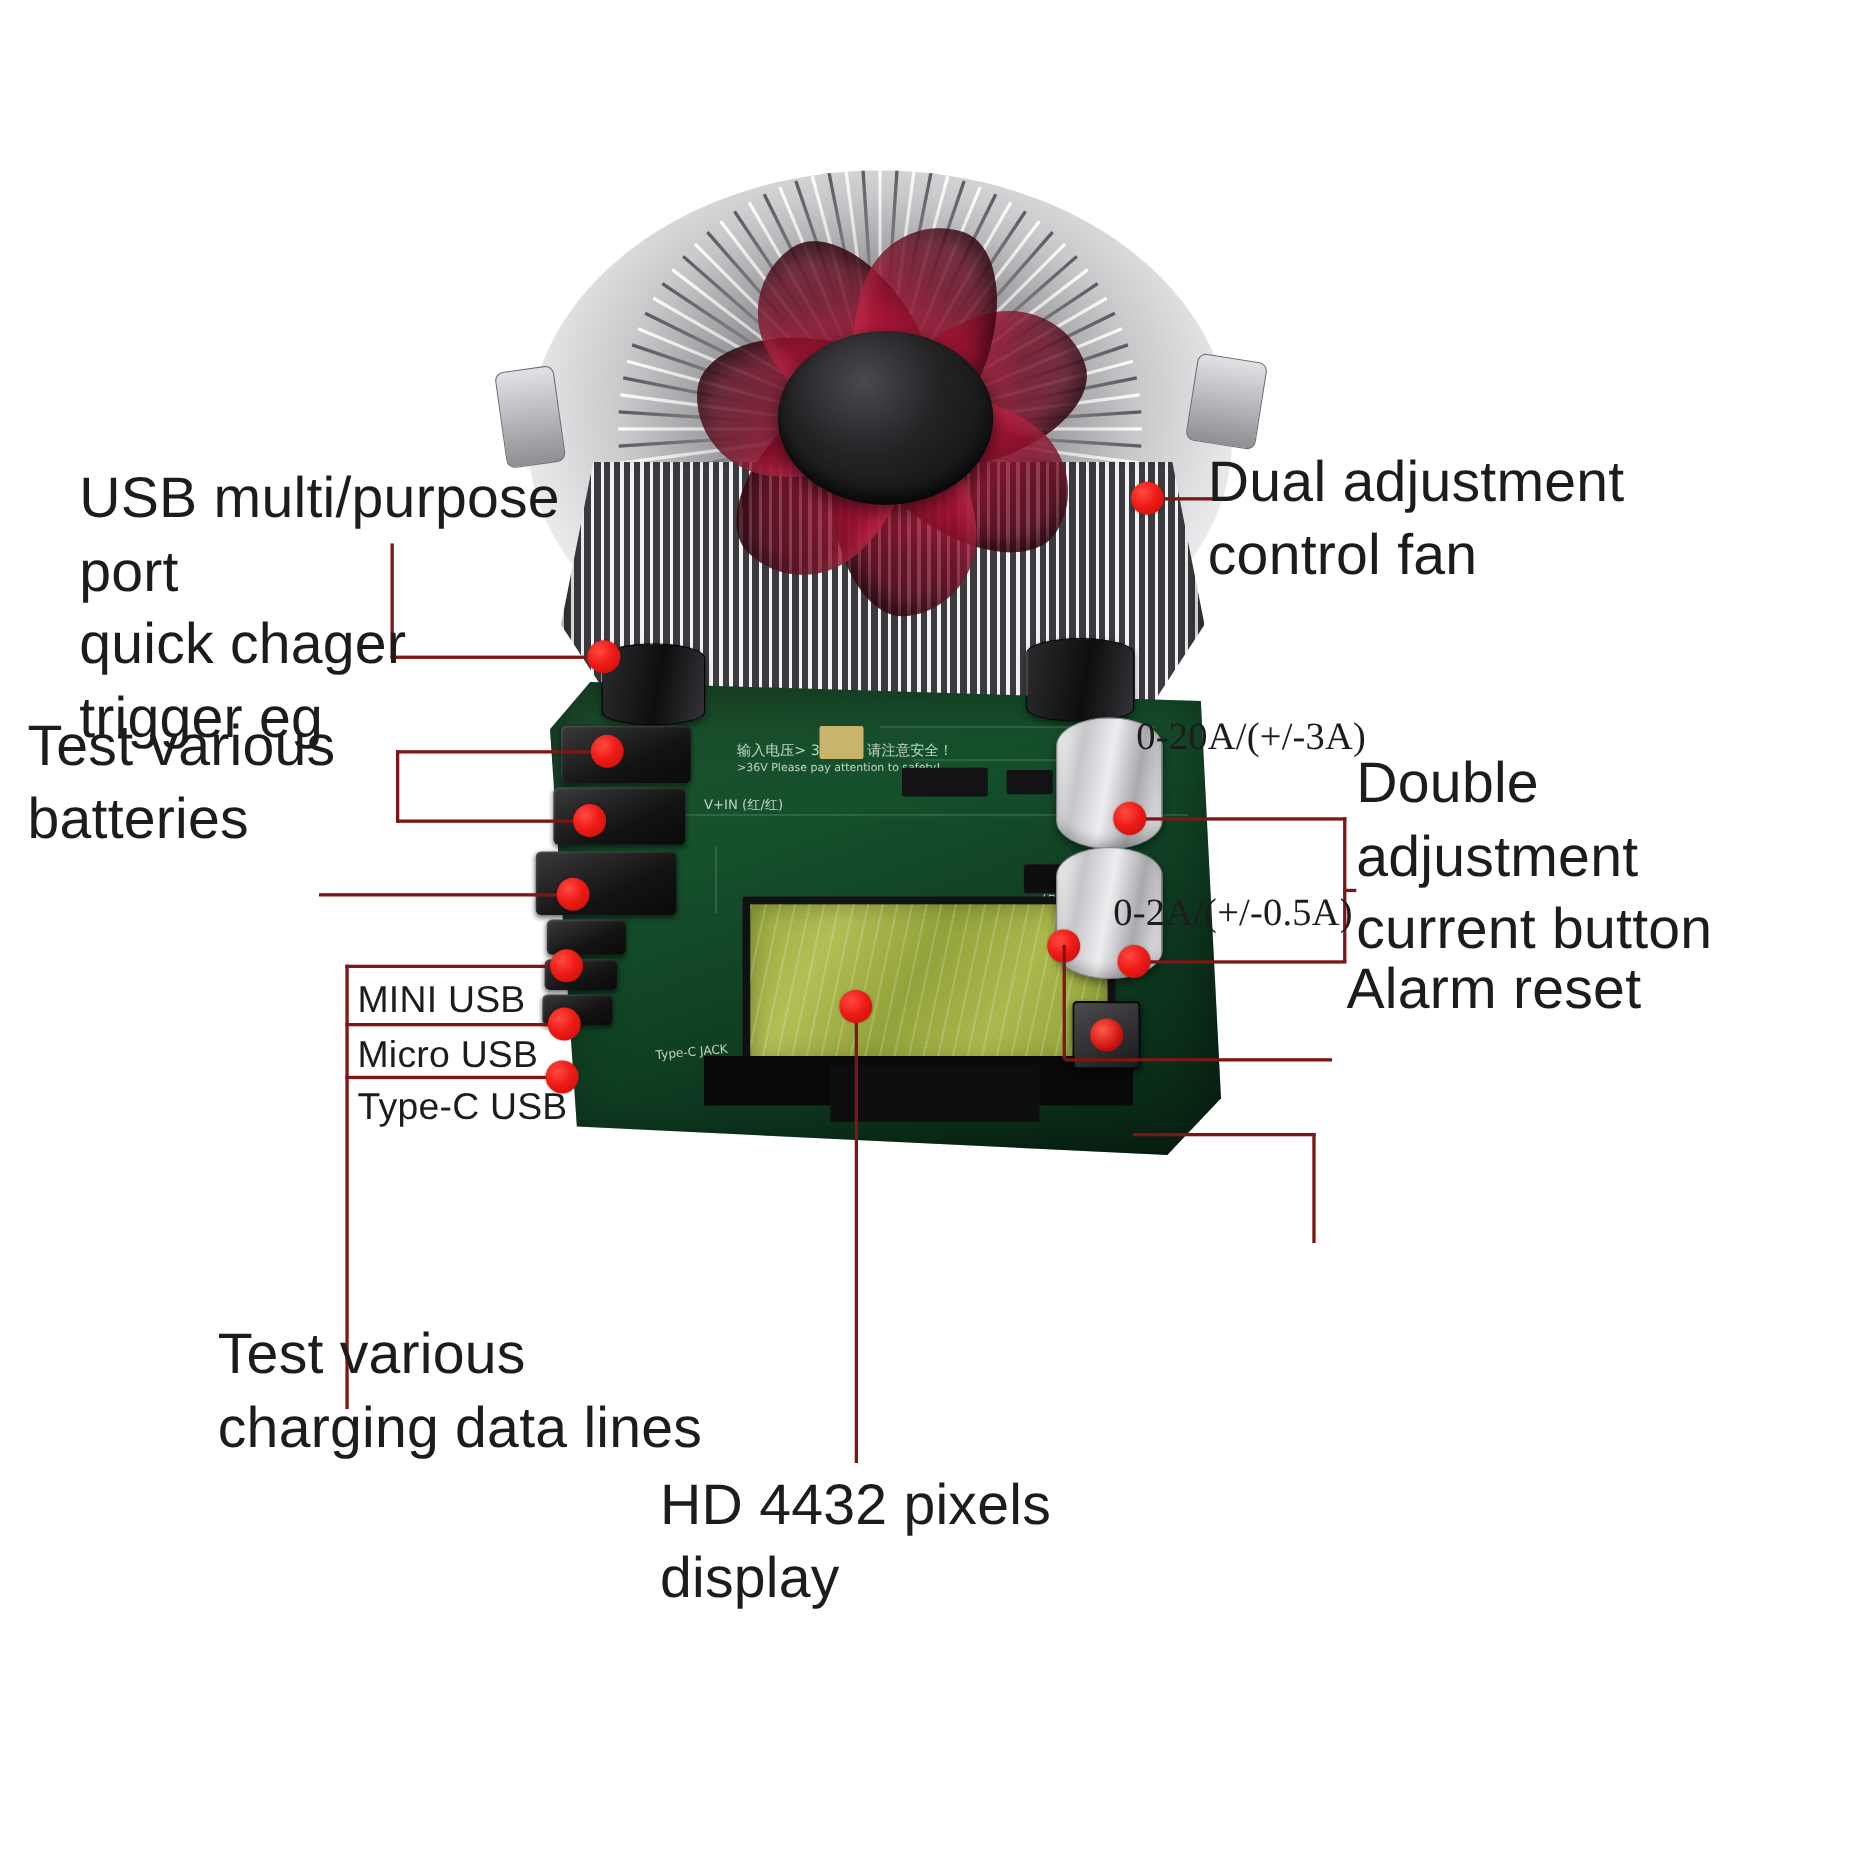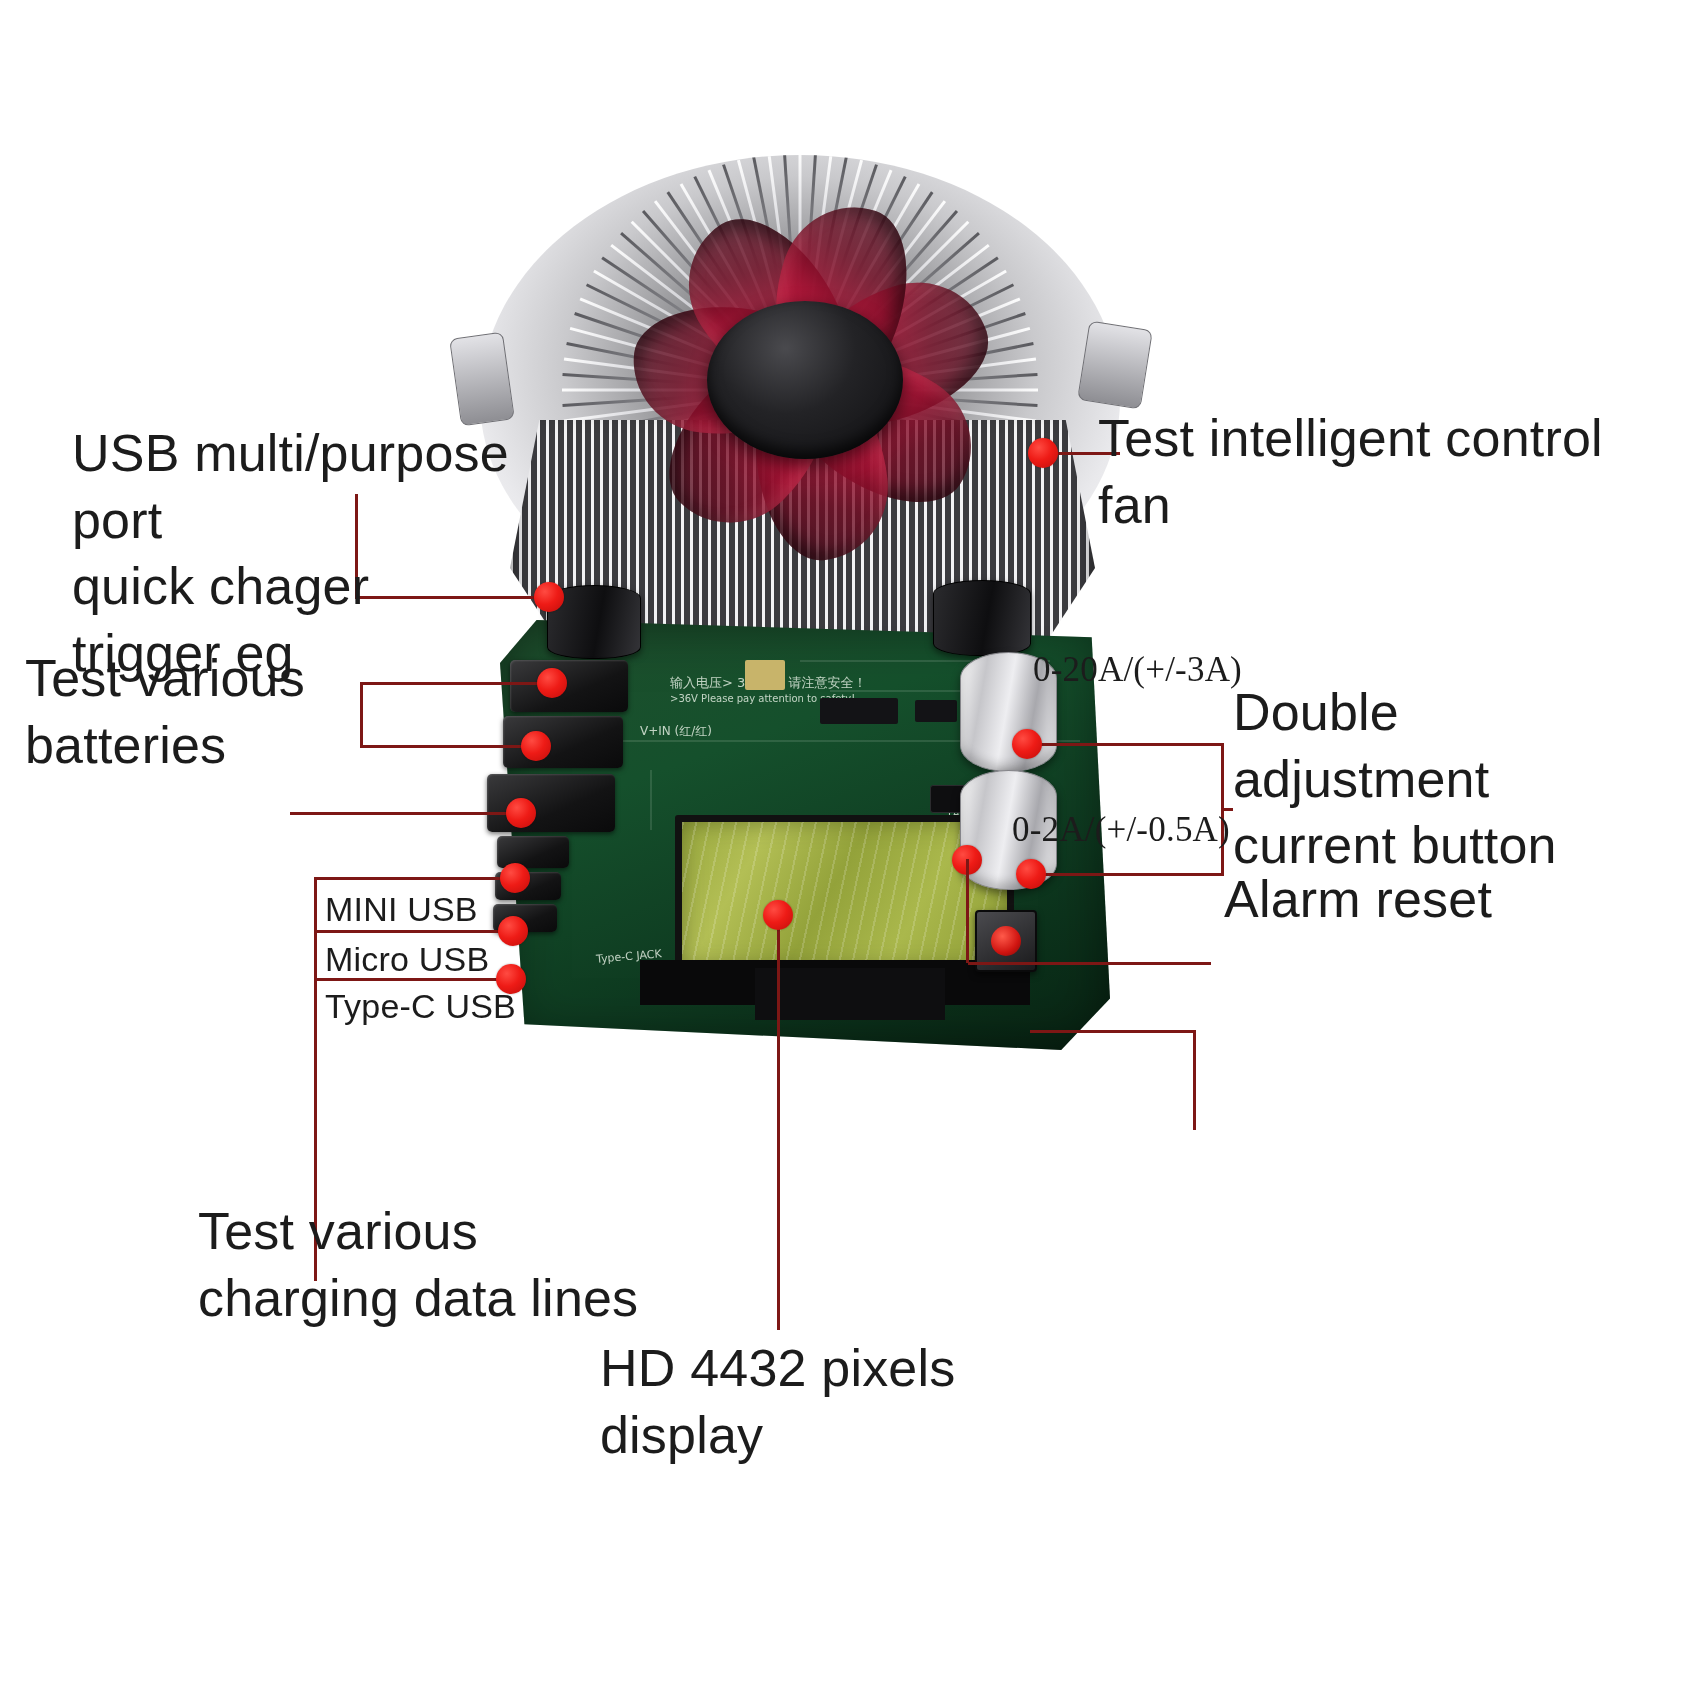--- a/index.html
+++ b/index.html
@@ -310,21 +310,21 @@
   <div class="dot" style="left:952px;top:845px;"></div>
   <div class="ln v" style="left:966px;top:859px;height:104px;"></div>
 
   <div class="ln h" style="left:1030px;top:1030px;width:166px;"></div>
   <div class="ln v" style="left:1193px;top:1030px;height:100px;"></div>
 
   <div class="lbl big" style="left:72px;top:420px;width:470px;">USB multi/purpose port
 quick chager
 trigger eg</div>
 
-  <div class="lbl big" style="left:1098px;top:405px;width:520px;">Test intelligent control fan</div>
+  <div class="lbl big" style="left:1098px;top:405px;width:520px;">Dual adjustment control fan</div>
 
   <div class="lbl big" style="left:25px;top:645px;width:440px;">Test various batteries</div>
 
 
   <div class="lbl mono" style="left:1033px;top:648px;">0-20A/(+/-3A)</div>
 
   <div class="lbl big" style="left:1233px;top:679px;width:420px;">Double adjustment
 current button</div>
 
   <div class="lbl mono" style="left:1012px;top:808px;">0-2A/(+/-0.5A)</div>

